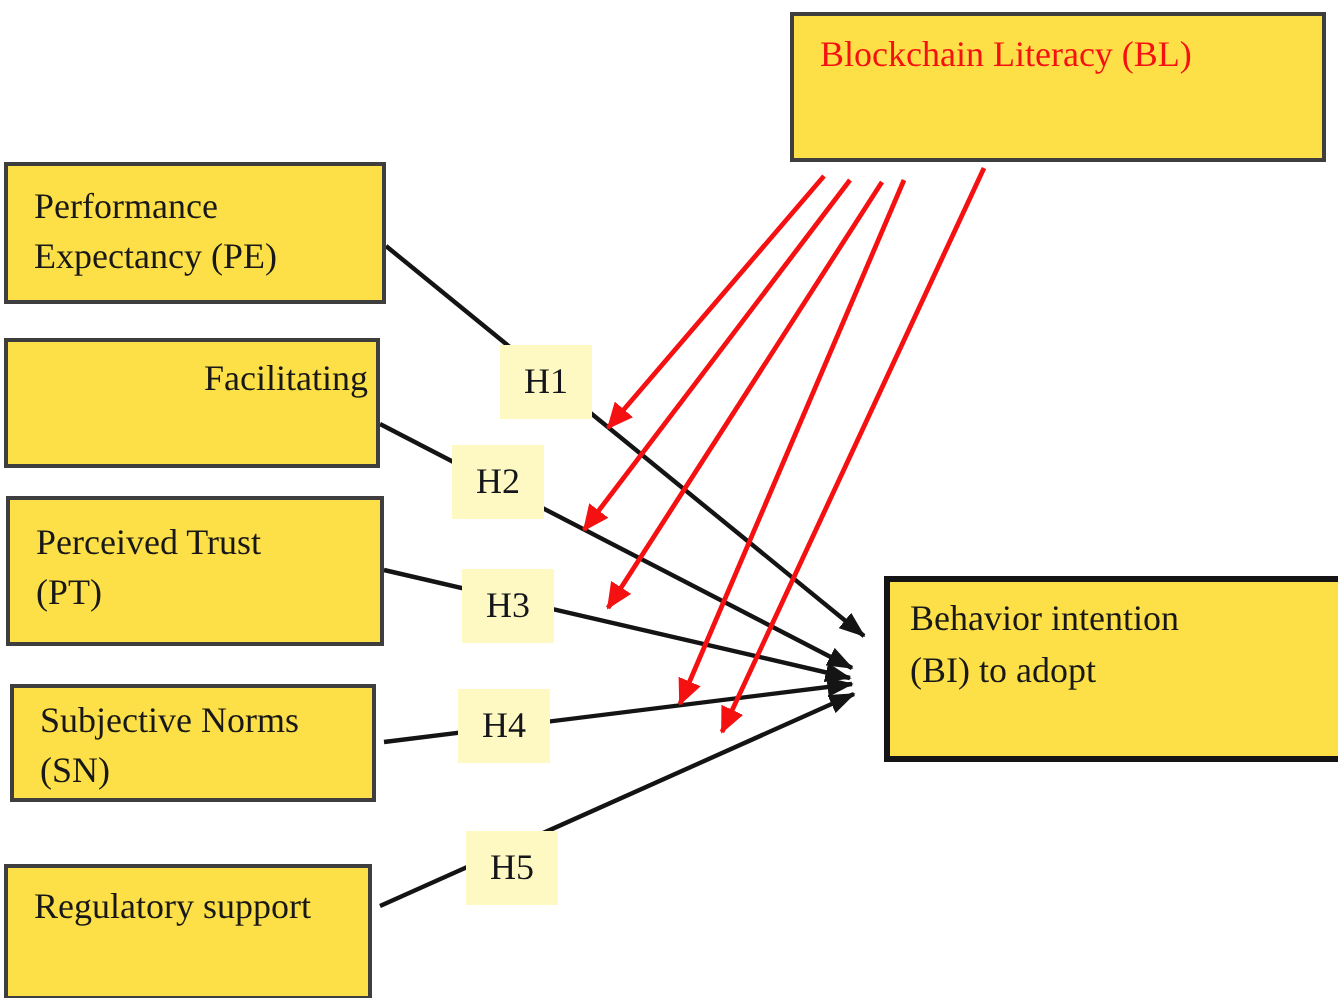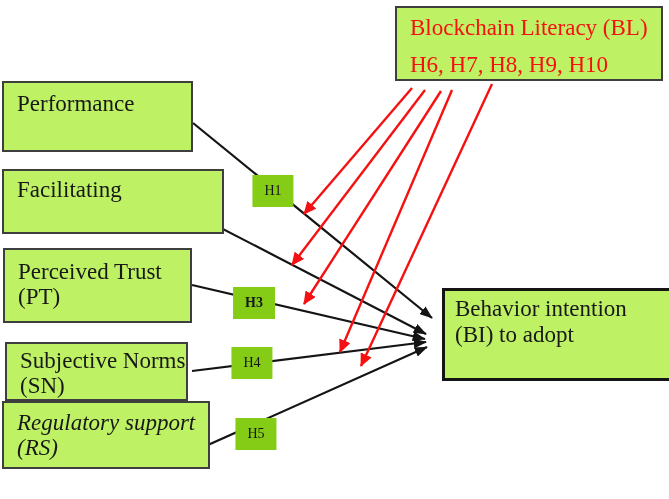--- a/index.html
+++ b/index.html
@@ -17,63 +17,63 @@
     z-index: 1;
   }
   .edge-black { stroke: var(--arrow-black, #141414); stroke-width: 2.2; fill: none; }
   .edge-red   { stroke: var(--arrow-red, #f51111);  stroke-width: 2.4; fill: none; }
   .mk-black   { fill: var(--arrow-black, #141414); }
   .mk-red     { fill: var(--arrow-red, #f51111); }
 
   .box {
     position: absolute;
     box-sizing: border-box;
-    background: #bef264;
+    background: #fde047;
     border: 2px solid var(--box-border, #3e3e3e);
     color: var(--text-dark, #181818);
-    font-size: 23px;
+    font-size: 18px;
     line-height: 25px;
     z-index: 3;
   }
   .box .line { display: block; white-space: nowrap; }
 
   .box-pe { left: 2px;   top: 81px;  width: 191px; height: 71px; padding: 8px 0 0 13px; }
-  .box-fc { left: 2px;   top: 169px; width: 222px; height: 65px; padding: 6px 4px 0 13px; }
+  .box-fc { left: 2px;   top: 169px; width: 188px; height: 65px; padding: 6px 4px 0 13px; text-align: right; }
   .box-pt { left: 3px;   top: 248px; width: 189px; height: 75px; padding: 9px 4px 0 13px; }
   .box-sn { left: 5px;   top: 342px; width: 183px; height: 59px; padding: 4px 4px 0 13px; }
-  .box-rs { left: 2px;   top: 401px; width: 208px; height: 68px; padding: 7px 4px 0 13px; font-style: italic; }
+  .box-rs { left: 2px;   top: 432px; width: 184px; height: 68px; padding: 7px 4px 0 13px; }
 
   .box-bl {
     left: 395px; top: 6px; width: 268px; height: 75px;
     padding: 7px 4px 0 13px;
     color: var(--text-red, #f51111);
   }
   .box-bl .bl-hyp { display: block; margin-top: 12px; white-space: nowrap; }
 
   .box-bi {
     left: 442px; top: 288px; width: 248px; height: 93px;
     border-width: 3px;
     border-color: var(--bi-border, #141414);
     padding: 5px 16px 0 10px;
     line-height: 26px;
   }
 
   .plabel {
     position: absolute;
     transform: translate(-50%, -50%);
-    background: #84cc16;
+    background: #fef9c3;
     padding: 8px 12px;
-    font-size: 14px;
+    font-size: 18px;
     color: #14161c;
     z-index: 2;
     white-space: nowrap;
   }
   .plabel-h1 { left: 273px; top: 191px; }
   .plabel-h2 { left: 249px; top: 241px; }
-  .plabel-h3 { left: 254px; top: 303px; font-weight: bold; }
+  .plabel-h3 { left: 254px; top: 303px; }
   .plabel-h4 { left: 252px; top: 363px; }
   .plabel-h5 { left: 256px; top: 434px; }
 </style>
 </head>
 <body>
 
 <div class="stage">
 
   <svg class="canvas" width="669" height="499" viewBox="0 0 669 499" aria-hidden="true">
     <defs>
@@ -92,50 +92,50 @@
     <line class="edge-black" x1="190" y1="453" x2="427" y2="347" marker-end="url(#ab)"></line>
 
     <line class="edge-red" x1="412" y1="88" x2="304" y2="214" marker-end="url(#ar)"></line>
     <line class="edge-red" x1="425" y1="90" x2="292" y2="265" marker-end="url(#ar)"></line>
     <line class="edge-red" x1="441" y1="91" x2="304" y2="304" marker-end="url(#ar)"></line>
     <line class="edge-red" x1="452" y1="90" x2="340" y2="352" marker-end="url(#ar)"></line>
     <line class="edge-red" x1="492" y1="84" x2="361" y2="366" marker-end="url(#ar)"></line>
   </svg>
 
   <div class="plabel plabel-h1">H1</div>
+  <div class="plabel plabel-h2">H2</div>
   <div class="plabel plabel-h3">H3</div>
   <div class="plabel plabel-h4">H4</div>
   <div class="plabel plabel-h5">H5</div>
 
   <div class="box box-pe">
     <span class="line">Performance</span>
+    <span class="line">Expectancy (PE)</span>
   </div>
 
   <div class="box box-fc">
     <span class="line">Facilitating</span>
   </div>
 
   <div class="box box-sn">
     <span class="line">Subjective Norms</span>
     <span class="line">(SN)</span>
   </div>
 
   <div class="box box-pt">
     <span class="line">Perceived Trust</span>
     <span class="line">(PT)</span>
   </div>
 
   <div class="box box-rs">
     <span class="line">Regulatory support</span>
-    <span class="line">(RS)</span>
   </div>
 
   <div class="box box-bl">
     <span class="line">Blockchain Literacy (BL)</span>
-    <span class="bl-hyp">H6, H7, H8, H9, H10</span>
   </div>
 
   <div class="box box-bi">
     <span class="line">Behavior intention</span>
     <span class="line">(BI) to adopt</span>
   </div>
 
 </div>
 
 </body></html>

